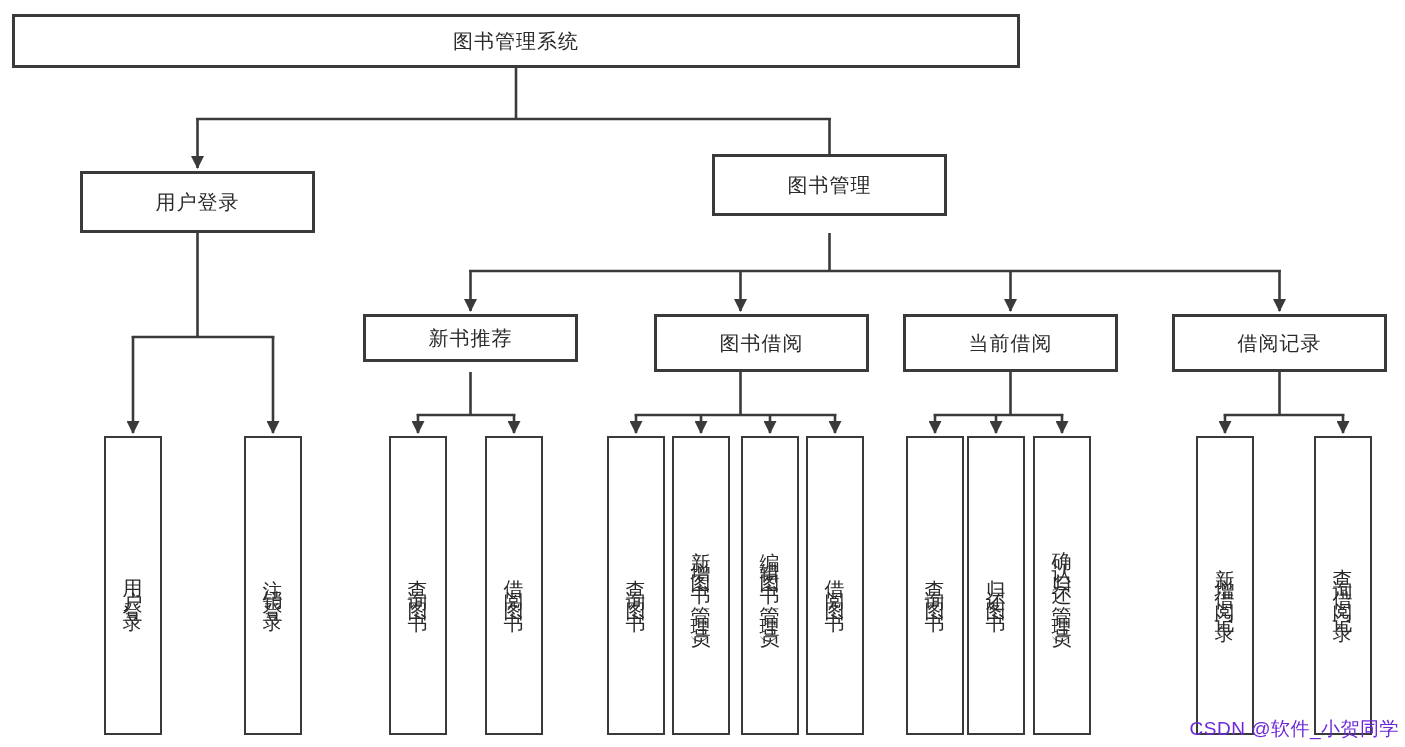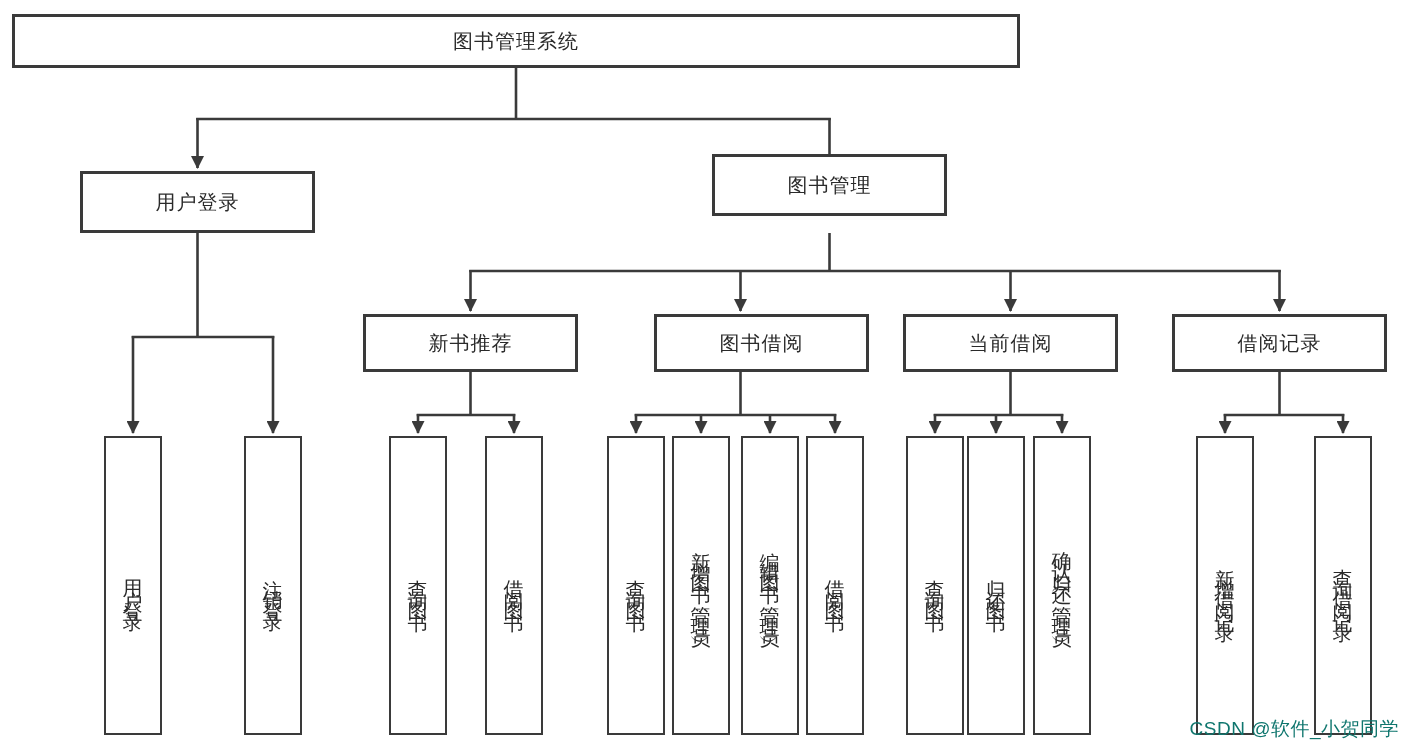--- a/index.html
+++ b/index.html
@@ -28,21 +28,21 @@
     display: flex;
     align-items: center;
     justify-content: center;
     color: #2a2a2a;
     box-sizing: border-box;
   }
   .box.h-label { font-size: 20px; letter-spacing: 1px; }
   .root   { left: 12px;   top: 14px;  width: 1008px; height: 54px; }
   .n-user-login { left: 80px;  top: 171px; width: 235px; height: 62px; }
   .n-book-mgmt  { left: 712px; top: 154px; width: 235px; height: 62px; }
-  .n-new-book      { left: 363px;  top: 314px; width: 215px; height: 58px; }
+  .n-new-book      { left: 363px;  top: 314px; width: 215px; height: 48px; }
   .n-book-borrow   { left: 633px;  top: 314px; width: 215px; height: 58px; margin-left: 21px; }
   .n-current-borrow{ left: 903px;  top: 314px; width: 215px; height: 58px; }
   .n-borrow-records{ left: 1172px; top: 314px; width: 215px; height: 58px; }
 
   .leaf {
     position: absolute;
     top: 436px;
     width: 58px;
     height: 299px;
     border-width: 2.5px;
@@ -68,21 +68,21 @@
   .l-4b { left: 967px; }
   .l-4c { left: 1033px; }
   .l-5a { left: 1196px; }
   .l-5b { left: 1314px; }
 
   .watermark {
     position: absolute;
     right: 6px;
     bottom: 5px;
     font-size: 19px;
-    color: #0f766e;
+    color: #6d28d9;
     letter-spacing: 0.5px;
     z-index: 5;
   }
 </style>
 </head>
 <body>
 
 <div class="canvas">
 
   <svg class="connectors" viewBox="0 0 1405 747" xmlns="http://www.w3.org/2000/svg">

